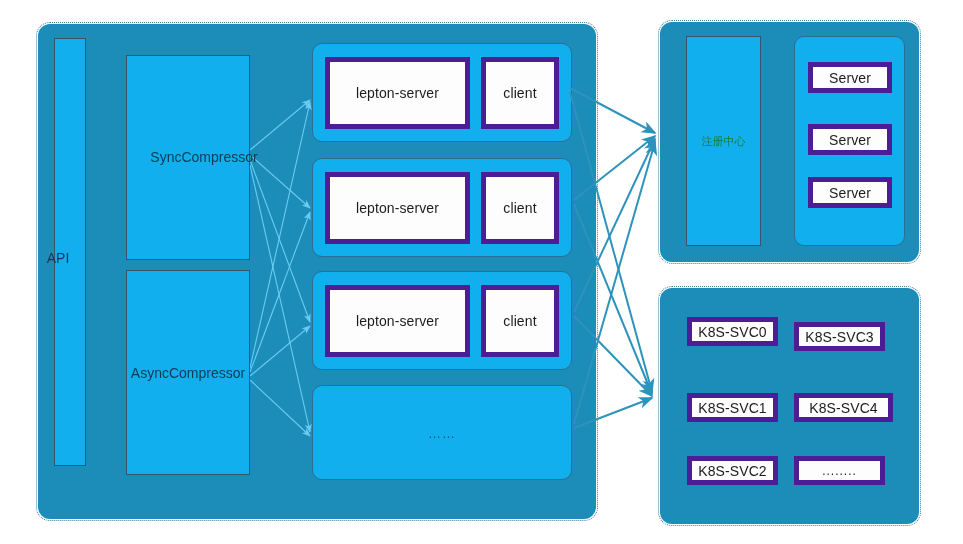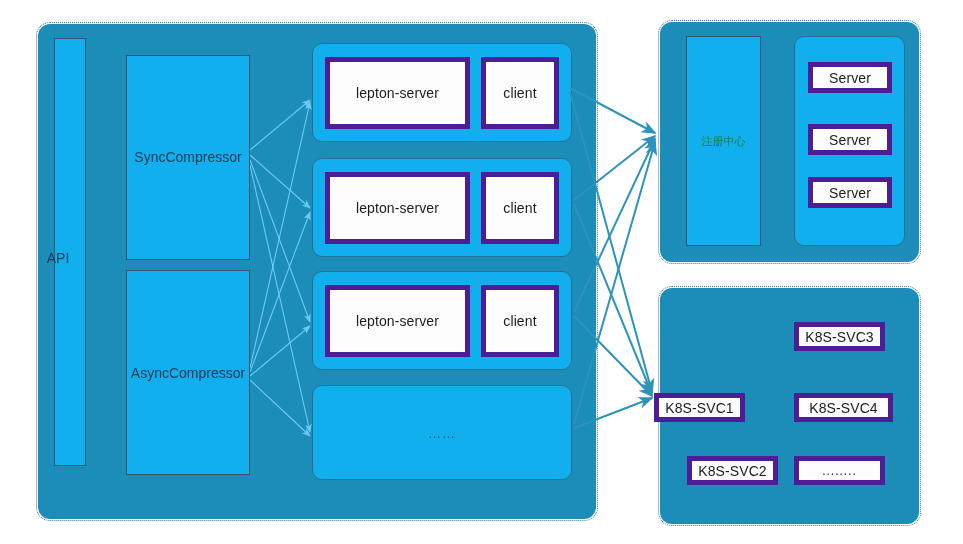--- a/index.html
+++ b/index.html
@@ -65,21 +65,21 @@
 <body>
 
 <div id="stage">
 
   <div class="panel z1" style="left:38px;top:24px;width:558px;height:495px;"></div>
 
   <div class="lightbox sq z3" style="left:54px;top:38px;width:32px;height:428px;"></div>
   <div class="lbl z4" style="left:42px;top:248px;width:32px;height:20px;">API</div>
 
   <div class="lightbox sq z3" style="left:126px;top:55px;width:124px;height:205px;"></div>
-  <div class="lbl z4" style="left:126px;top:147px;width:124px;height:20px;">SyncCompressor</div>
+  <div class="lbl z4" style="left:126px;top:147px;width:124px;height:20px;padding-left:16px;">SyncCompressor</div>
 
   <div class="lightbox sq z3" style="left:126px;top:270px;width:124px;height:205px;"></div>
   <div class="lbl z4" style="left:126px;top:363px;width:124px;height:20px;">AsyncCompressor</div>
 
   <div class="lightbox round z3" style="left:312px;top:43px;width:260px;height:99px;"></div>
   <div class="whitebox z4" style="left:325px;top:57px;width:145px;height:72px;">lepton-server</div>
   <div class="whitebox z4" style="left:481px;top:57px;width:78px;height:72px;">client</div>
 
   <div class="lightbox round z3" style="left:312px;top:158px;width:260px;height:99px;"></div>
   <div class="whitebox z4" style="left:325px;top:172px;width:145px;height:72px;">lepton-server</div>
@@ -96,23 +96,24 @@
   <div class="lightbox sq z3" style="left:686px;top:36px;width:75px;height:210px;"></div>
   <div class="lbl cn z4" style="left:686px;top:131px;width:75px;height:20px;">注册中心</div>
 
   <div class="lightbox round z3" style="left:794px;top:36px;width:111px;height:210px;"></div>
   <div class="whitebox z4" style="left:808px;top:62px;width:84px;height:31px;">Server</div>
   <div class="whitebox z4" style="left:808px;top:124px;width:84px;height:31px;">Server</div>
   <div class="whitebox z4" style="left:808px;top:177px;width:84px;height:31px;">Server</div>
 
   <div class="panel z1" style="left:660px;top:288px;width:259px;height:236px;"></div>
 
+  <div class="whitebox z4" style="left:687px;top:317px;width:91px;height:29px;">K8S-SVC0</div>
   <div class="whitebox z4" style="left:794px;top:322px;width:91px;height:29px;">K8S-SVC3</div>
 
-  <div class="whitebox z4" style="left:654px;top:393px;width:91px;height:29px;">K8S-SVC1</div>
+  <div class="whitebox z4" style="left:687px;top:393px;width:91px;height:29px;">K8S-SVC1</div>
   <div class="whitebox z4" style="left:794px;top:393px;width:99px;height:29px;">K8S-SVC4</div>
 
   <div class="whitebox z4" style="left:687px;top:456px;width:91px;height:29px;">K8S-SVC2</div>
   <div class="whitebox z4" style="left:794px;top:456px;width:91px;height:29px;font-size:12px;letter-spacing:1px;">........</div>
 
   <svg class="arrows under" viewBox="0 0 963 544" preserveAspectRatio="none">
     <defs>
       <marker id="ah-light" markerWidth="9" markerHeight="9" refX="7.2" refY="3.2" orient="auto" markerUnits="strokeWidth">
         <path d="M0,0 L8,3.2 L0,6.4 L2.1,3.2 z" fill="#6FD0F5"></path>
       </marker>

